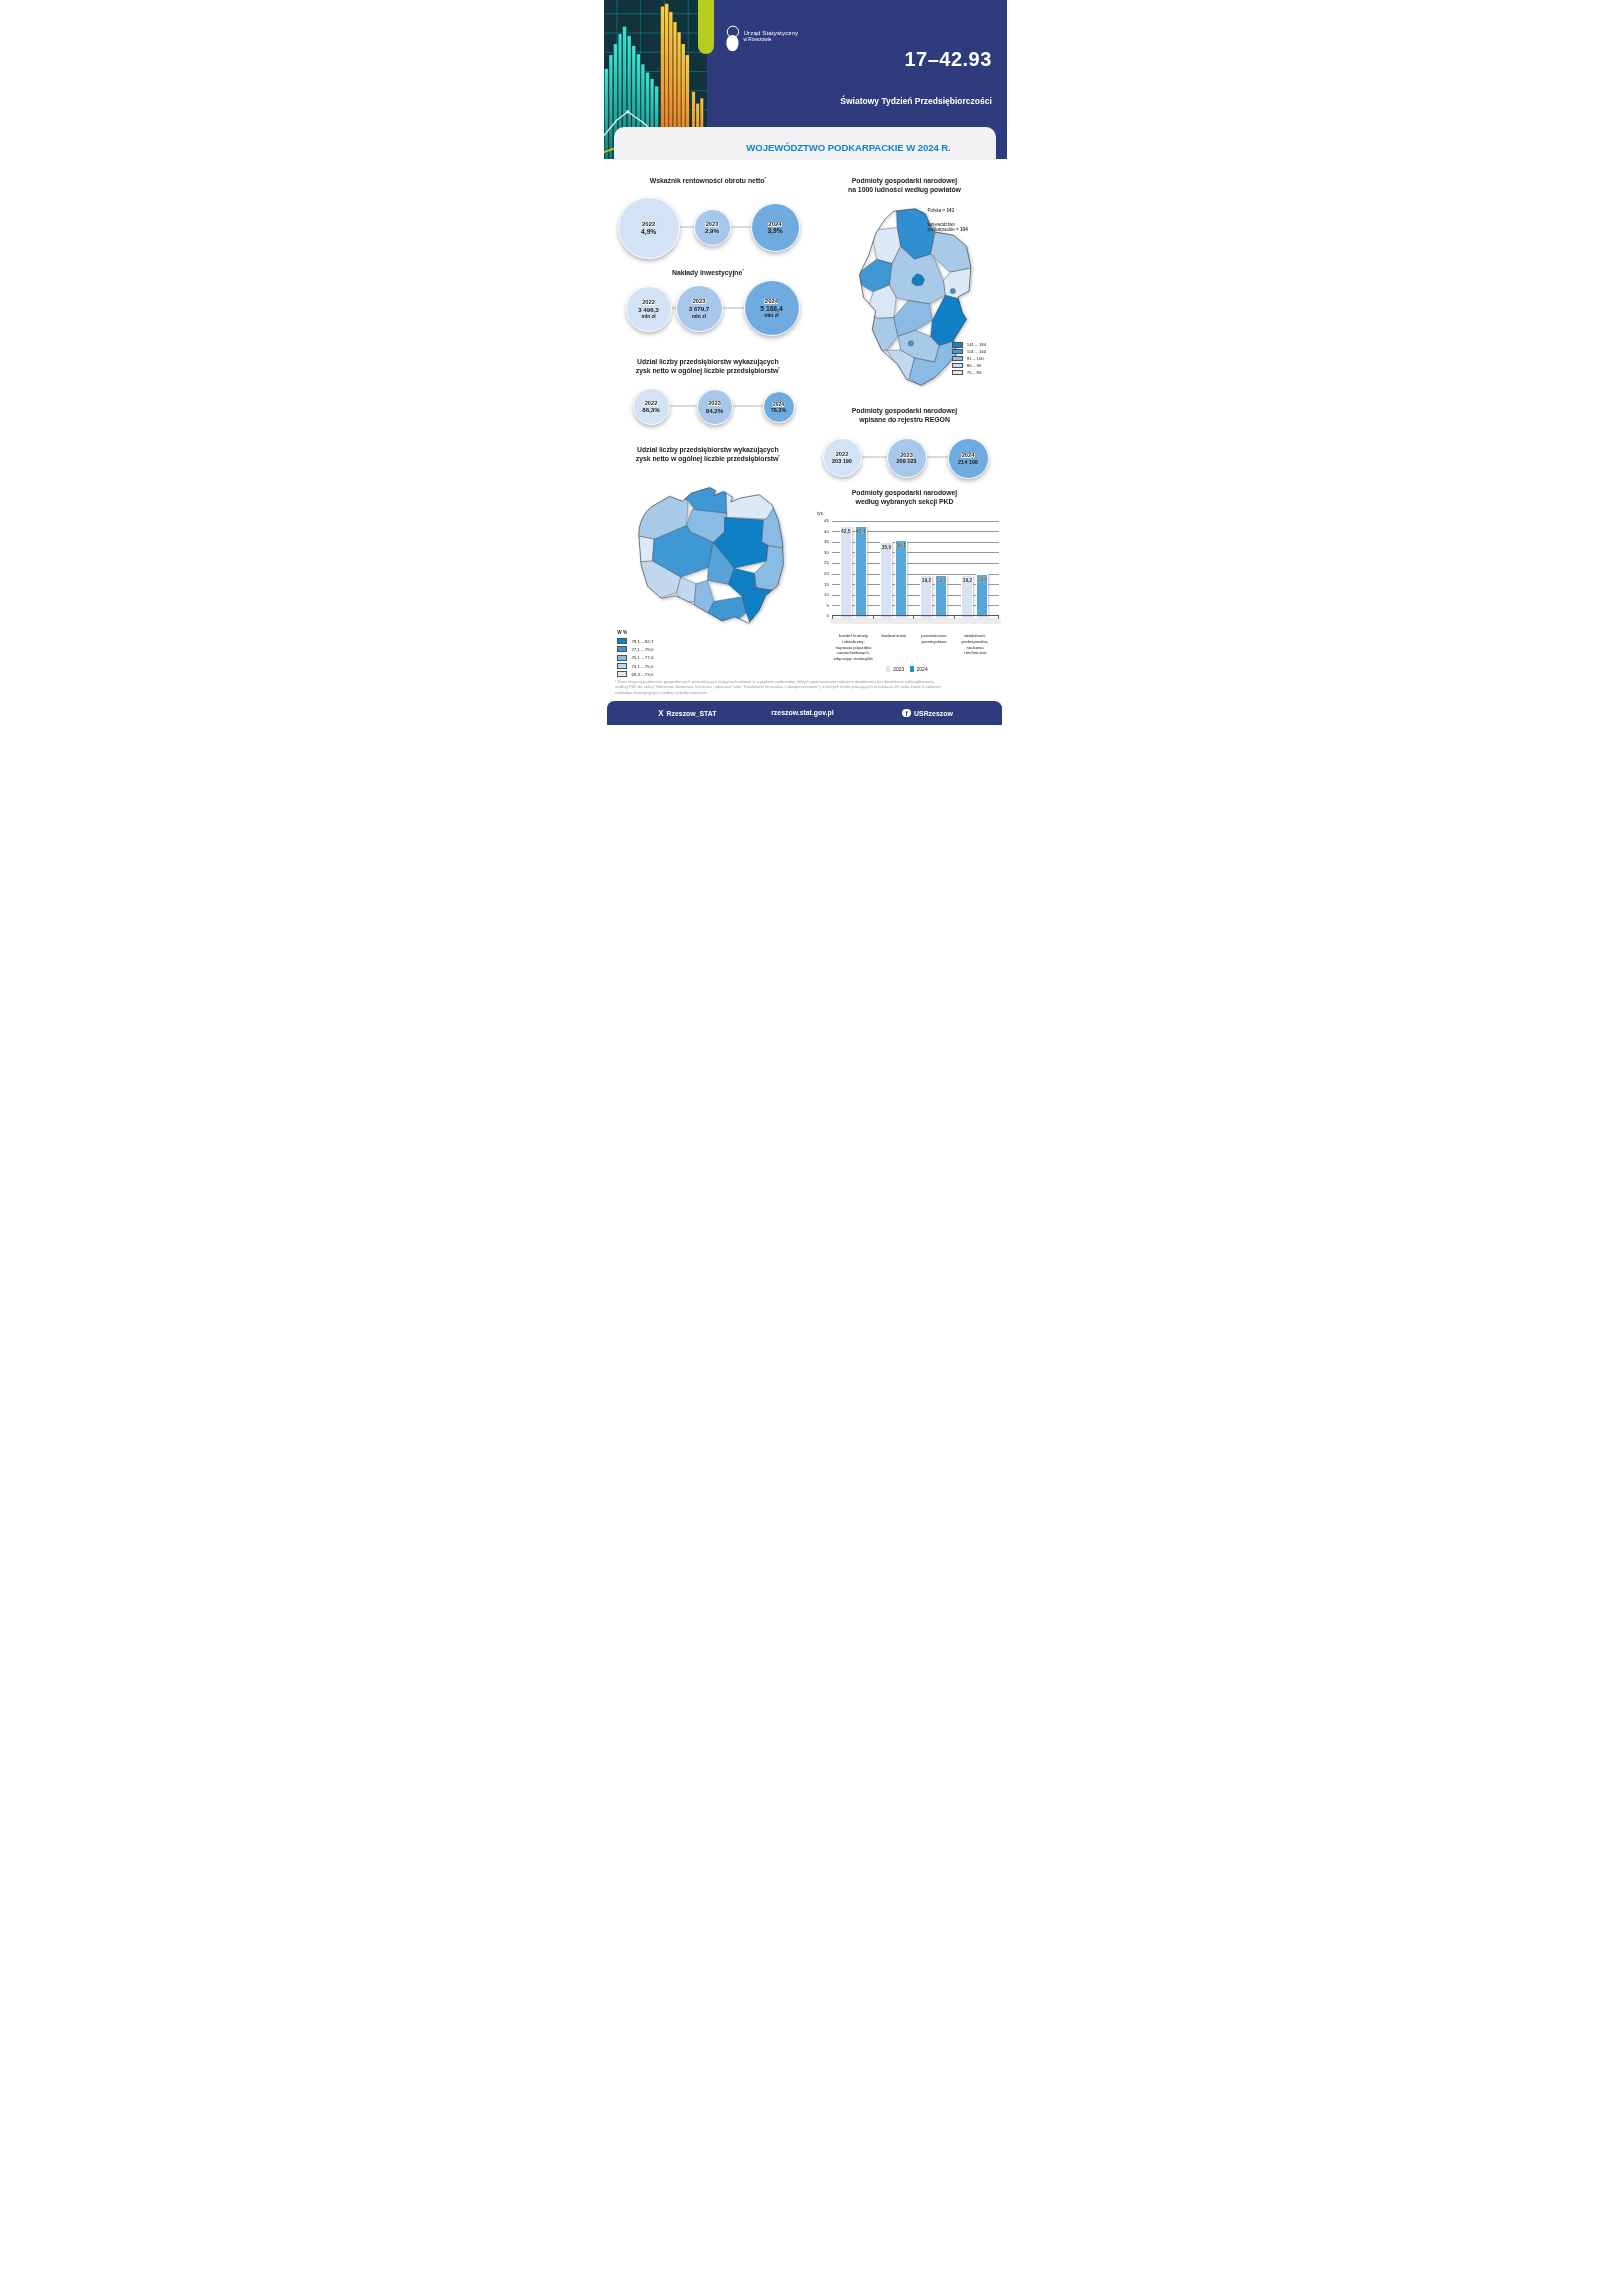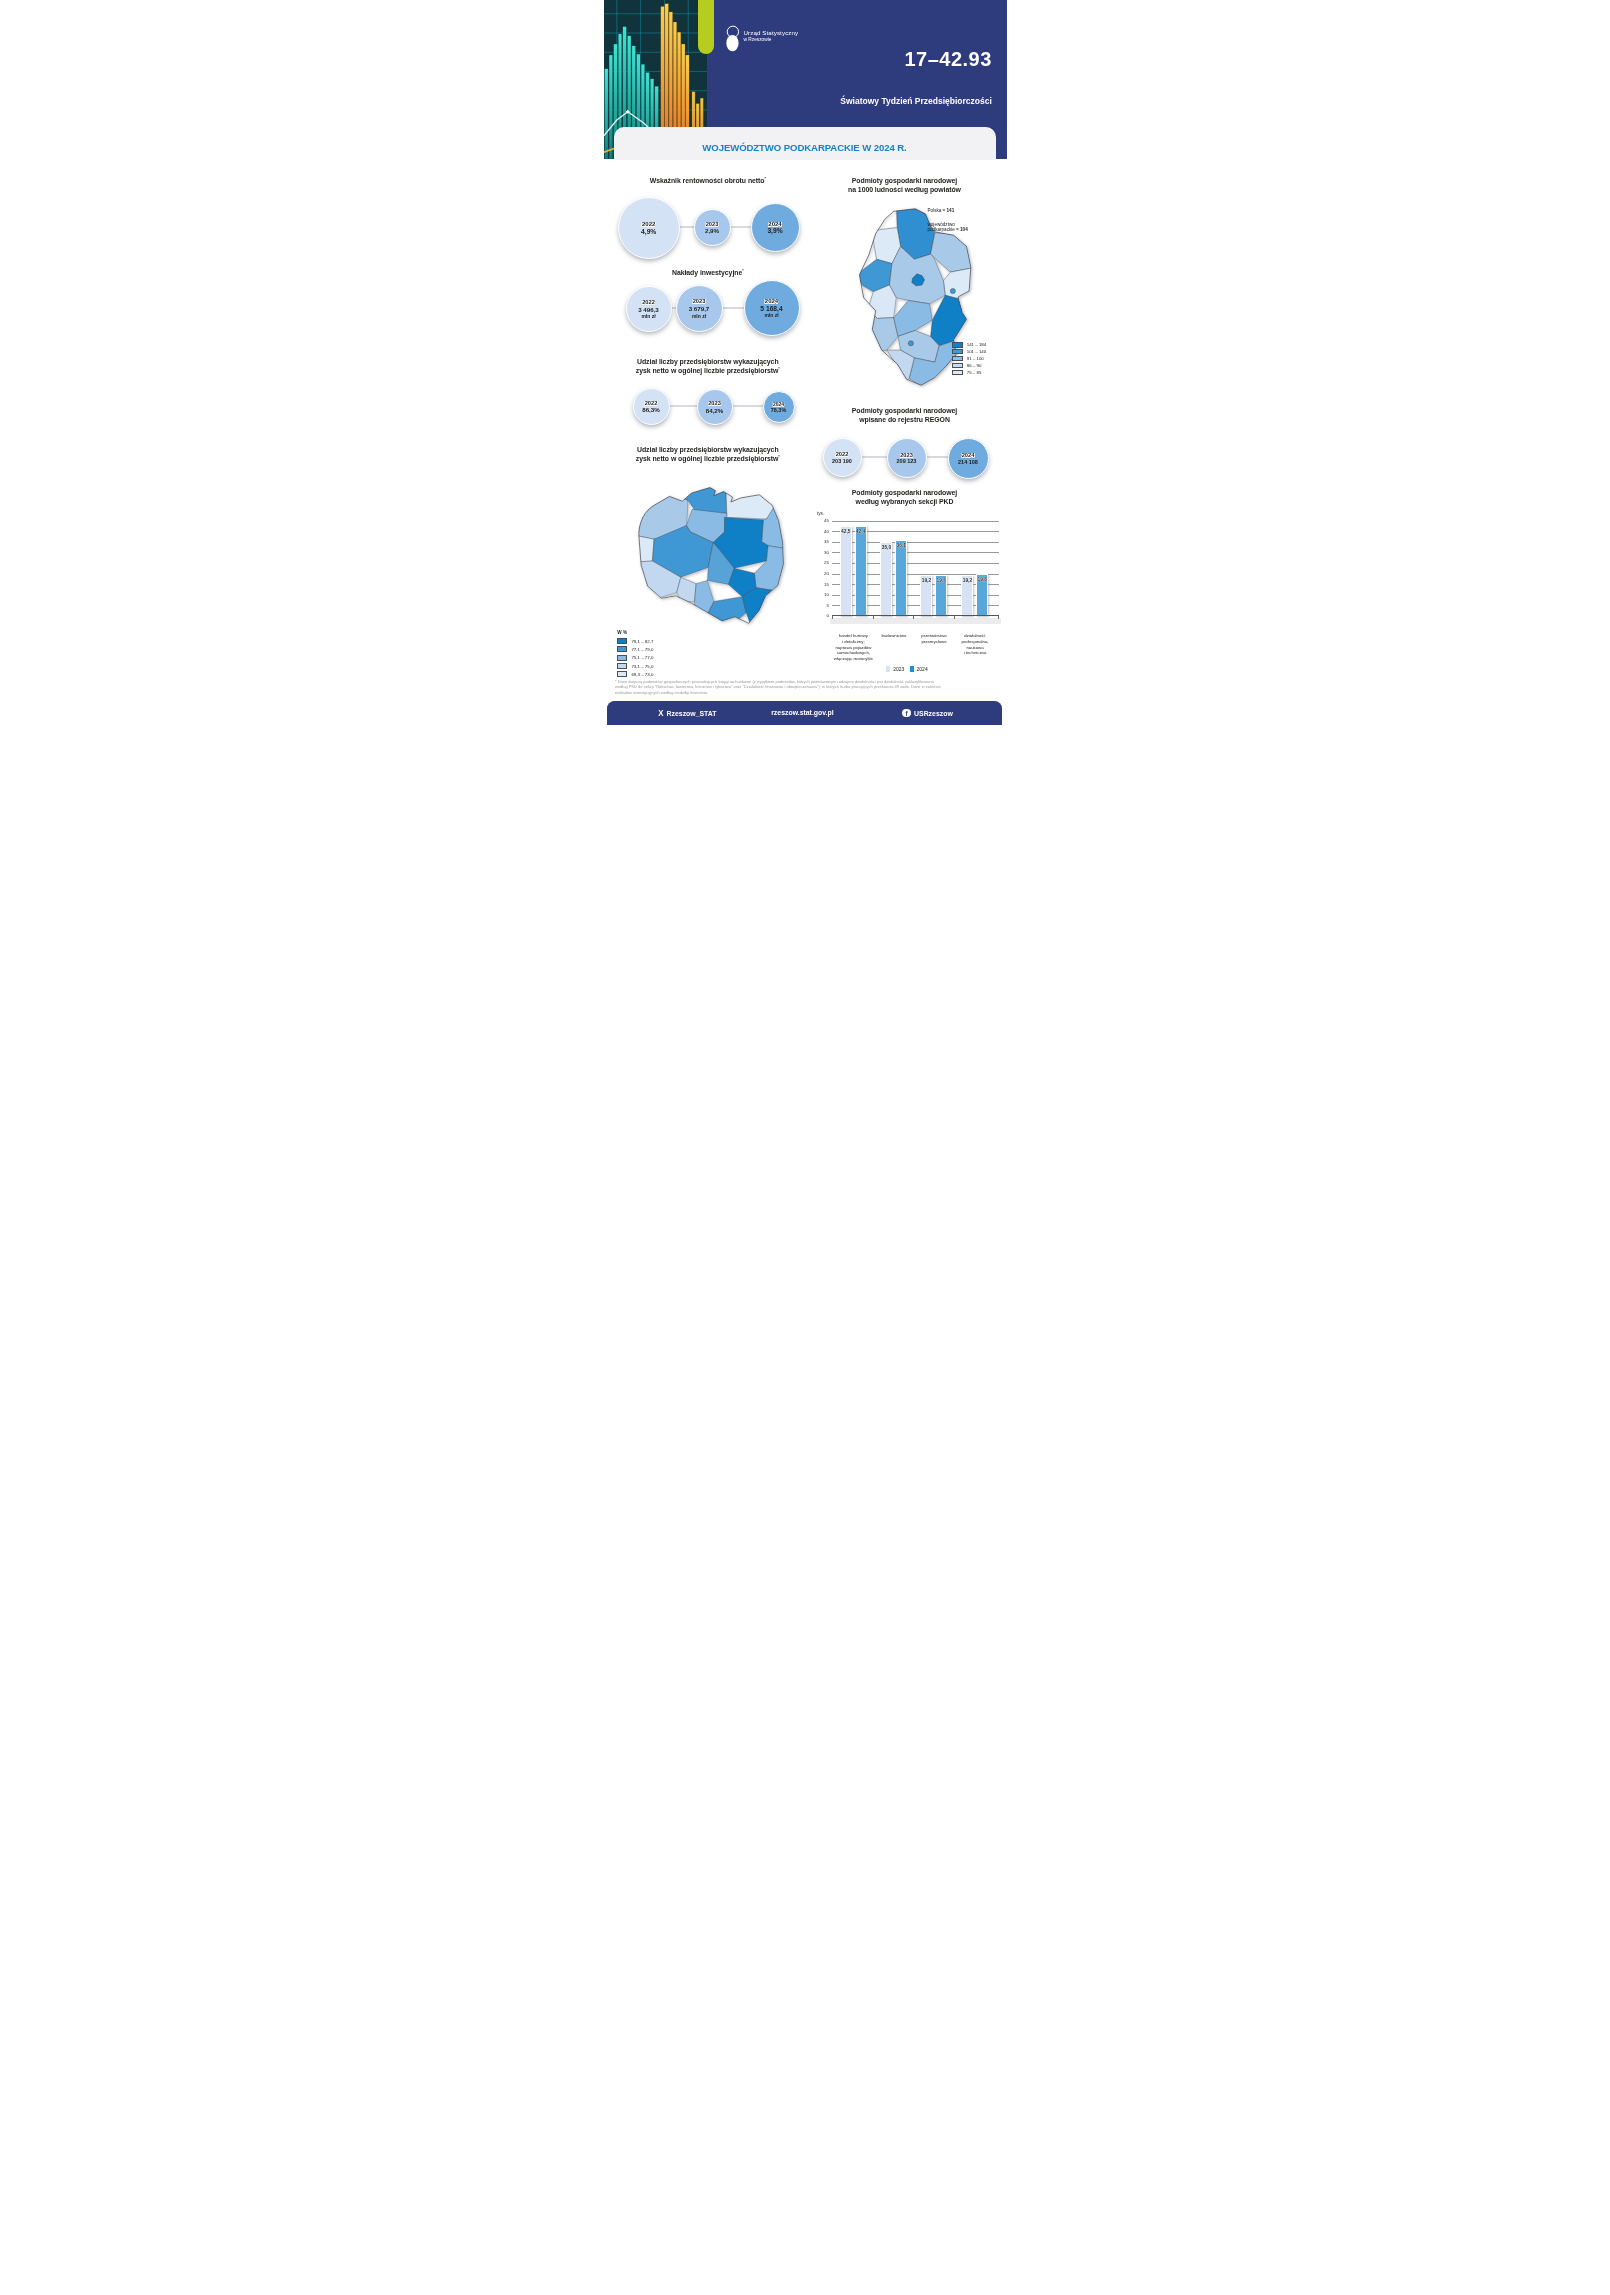--- a/index.html
+++ b/index.html
@@ -10,21 +10,21 @@
   .deco{position:absolute;left:0;top:0;}
   .pill{position:absolute;left:94px;top:0;width:16.5px;height:54px;background:#b6cd1f;border-radius:0 0 8.3px 8.3px;}
   .logo{position:absolute;left:122px;top:25px;}
   .logo-text{position:absolute;left:140px;top:28.5px;color:#fff;}
   .logo-l1{font-size:6.2px;font-weight:500;letter-spacing:0.1px;}
   .logo-l2{font-size:4.8px;margin-top:1.4px;}
   .hdr-date{position:absolute;right:14.7px;top:48px;color:#fff;font-size:20px;font-weight:700;letter-spacing:0.5px;}
   .hdr-event{position:absolute;right:14.7px;top:84px;color:#fff;font-size:8.5px;font-weight:700;margin-top:12px;}
   .band{position:absolute;left:10px;top:127px;width:382px;height:33px;background:#f2f2f4;border-radius:10px 10px 0 0;}
   .page-title{position:absolute;left:0;top:14.7px;width:100%;text-align:center;font-size:9.6px;font-weight:700;
-              color:#1383c8;letter-spacing:-0.1px;}
+              color:#1383c8;letter-spacing:-0.1px;padding-left:44px;}
   
   .h{position:absolute;font-weight:700;color:#1d1d1b;text-align:center;font-size:6.9px;line-height:1.25;letter-spacing:-0.05px;}
   .h sup{font-size:3.7px;}
   
   .conn{position:absolute;height:1.8px;background:#dadade;border-radius:0.9px;}
   .circ{position:absolute;border-radius:50%;border:1.8px solid #fff;box-sizing:content-box;
         box-shadow:0 2.3px 4.1px rgba(110,115,125,.5);display:flex;flex-direction:column;align-items:center;
         justify-content:center;gap:0.9px;}
   .c-light{background:#d3e2f5}.c-med{background:#a7c8ec}.c-dark{background:#6fabdf}
   .yr{font-weight:700;font-size:5.7px;color:#222;

